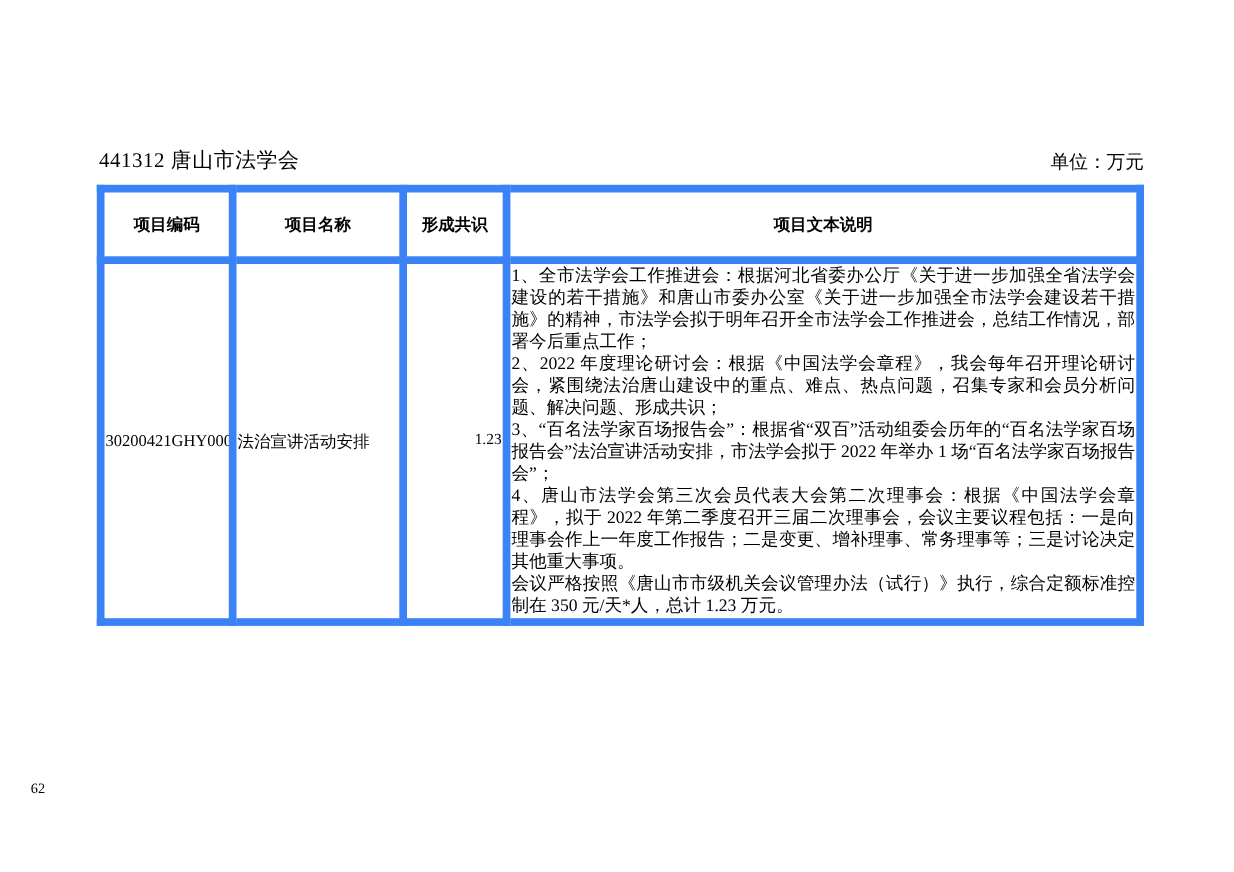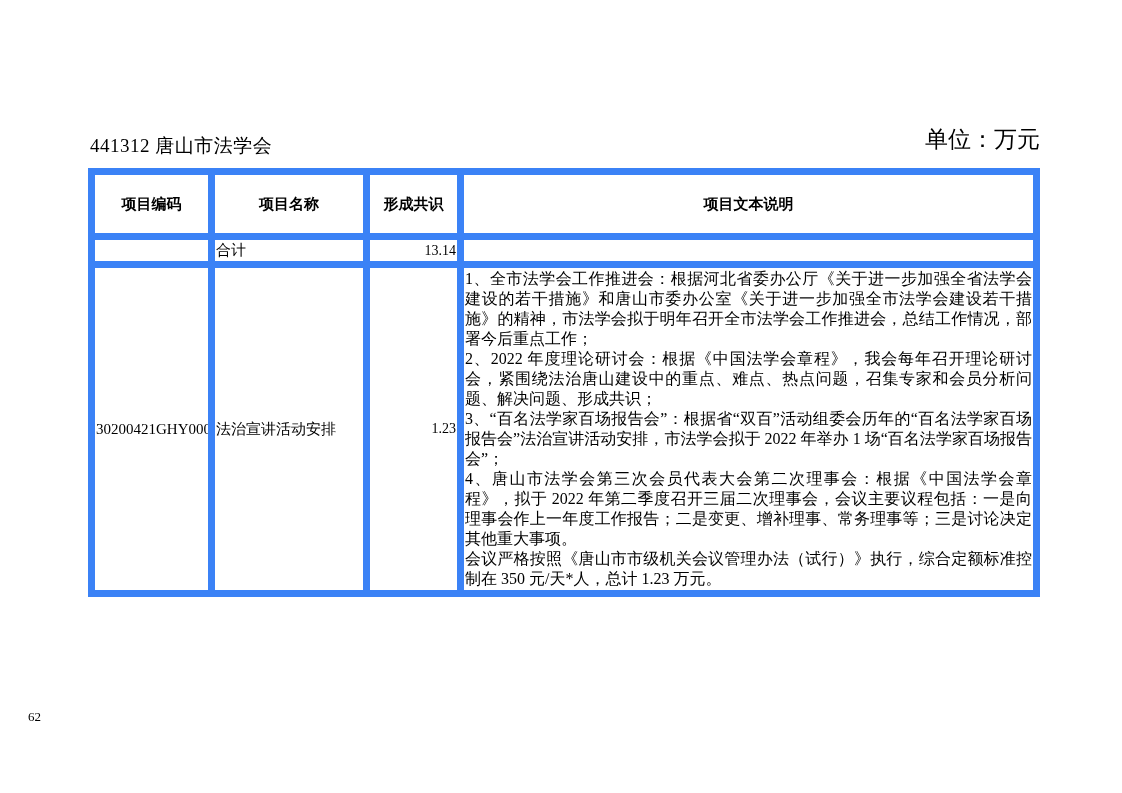--- a/index.html
+++ b/index.html
@@ -18,23 +18,23 @@
   .doc-title {
     position: absolute;
     left: 90px;
     top: 133px;
     font-size: 19px;
     letter-spacing: 0.5px;
     white-space: nowrap;
   }
   .unit-label {
     position: absolute;
-    top: 124px;
+    top: 136px;
     right: 82px;
-    font-size: 23px;
+    font-size: 17px;
     white-space: nowrap;
   }
   table.project-table {
     position: absolute;
     left: 88px;
     top: 168px;
     width: 945px;
     border-collapse: collapse;
     table-layout: fixed;
   }
@@ -109,26 +109,20 @@
     </colgroup>
     <thead>
       <tr class="header-row">
         <th class="hcell">项目编码</th>
         <th class="hcell">项目名称</th>
         <th class="hcell">形成共识</th>
         <th class="hcell">项目文本说明</th>
       </tr>
     </thead>
     <tbody>
-      <tr class="summary-row">
-        <td class="c-code"></td>
-        <td class="c-name">合计</td>
-        <td class="c-total">13.14</td>
-        <td class="c-desc"></td>
-      </tr>
       <tr class="data-row">
         <td class="c-code">30200421GHY0004</td>
         <td class="c-name">法治宣讲活动安排</td>
         <td class="c-total">1.23</td>
         <td class="c-desc">
           <p>1、全市法学会工作推进会：根据河北省委办公厅《关于进一步加强全省法学会建设的若干措施》和唐山市委办公室《关于进一步加强全市法学会建设若干措施》的精神，市法学会拟于明年召开全市法学会工作推进会，总结工作情况，部署今后重点工作；</p>
           <p>2、2022 年度理论研讨会：根据《中国法学会章程》，我会每年召开理论研讨会，紧围绕法治唐山建设中的重点、难点、热点问题，召集专家和会员分析问题、解决问题、形成共识；</p>
           <p>3、“百名法学家百场报告会”：根据省“双百”活动组委会历年的“百名法学家百场报告会”法治宣讲活动安排，市法学会拟于 2022 年举办 1 场“百名法学家百场报告会”；</p>
           <p>4、唐山市法学会第三次会员代表大会第二次理事会：根据《中国法学会章程》，拟于 2022 年第二季度召开三届二次理事会，会议主要议程包括：一是向理事会作上一年度工作报告；二是变更、增补理事、常务理事等；三是讨论决定其他重大事项。</p>
           <p>会议严格按照《唐山市市级机关会议管理办法（试行）》执行，综合定额标准控制在 350 元/天*人，总计 1.23 万元。</p>

